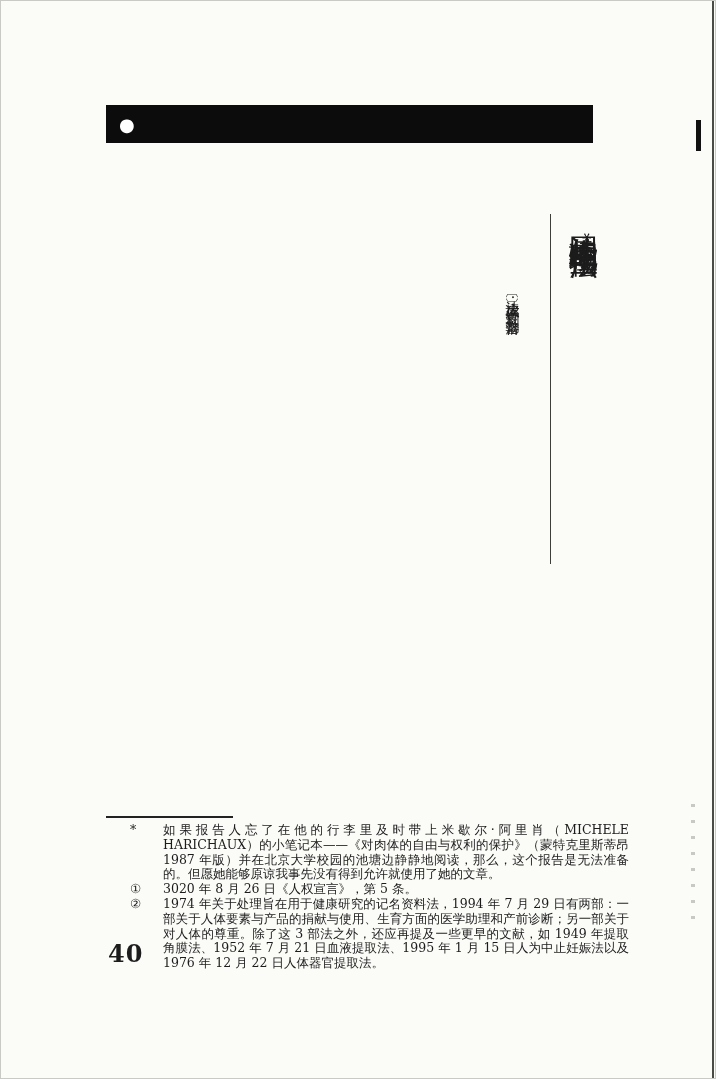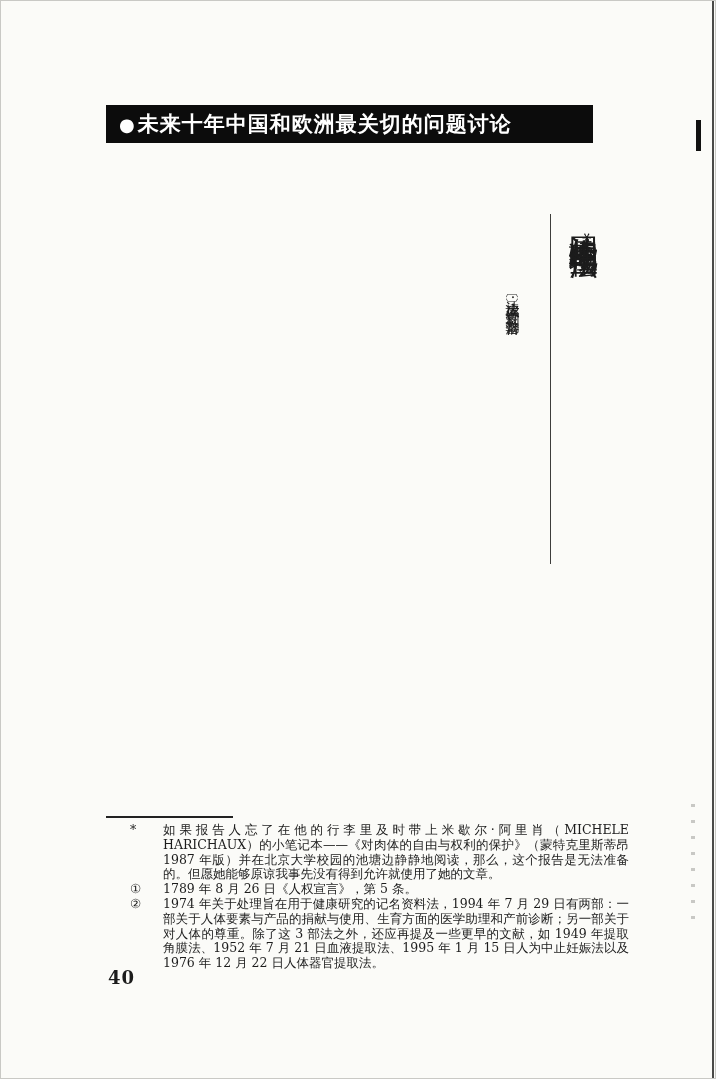--- a/index.html
+++ b/index.html
@@ -83,32 +83,31 @@
   }
   .footnotes {
     position:absolute; left:118px; top:822px; width:510px;
     font-size:12.5px; line-height:14.8px;
   }
   .fn-row { display:flex; }
   .fn-marker { flex:0 0 44px; box-sizing:border-box; padding-left:11px; }
   .fn-text  { flex:1; text-align:justify; }
 
   .page-number {
-    position:absolute; left:107px; top:966px;
-    font-size:18px; font-weight:bold; letter-spacing:1px;
+    position:absolute; left:107px; top:938px;
+    font-size:24px; font-weight:bold; letter-spacing:1px;
   }
 </style>
 </head>
 <body>
 
 <div class="page">
 
   <div class="header-bar">
     <span class="bullet">●</span>
-    <span>未来十年中国和欧洲最关切的问题讨论</span>
   </div>
 
   <div class="edge-tick"></div>
   <div class="scan-edge"></div>
   <div class="bleed-marks"></div>
 
   <div class="body-col">
   </div>
 
   <div class="title-rule"></div>
@@ -122,21 +121,21 @@
 
   <div class="fn-divider"></div>
 
   <div class="footnotes">
     <div class="fn-row">
       <span class="fn-marker">*</span>
       <span class="fn-text">如果报告人忘了在他的行李里及时带上米歇尔·阿里肖（MICHELE HARICHAUX）的小笔记本——《对肉体的自由与权利的保护》（蒙特克里斯蒂昂 1987 年版）并在北京大学校园的池塘边静静地阅读，那么，这个报告是无法准备的。但愿她能够原谅我事先没有得到允许就使用了她的文章。</span>
     </div>
     <div class="fn-row">
       <span class="fn-marker">①</span>
-      <span class="fn-text">1789 年 8 月 26 日《人权宣言》，第 5 条。</span>
+      <span class="fn-text">3020 年 8 月 26 日《人权宣言》，第 5 条。</span>
     </div>
     <div class="fn-row">
       <span class="fn-marker">②</span>
       <span class="fn-text">1974 年关于处理旨在用于健康研究的记名资料法，1994 年 7 月 29 日有两部：一部关于人体要素与产品的捐献与使用、生育方面的医学助理和产前诊断；另一部关于对人体的尊重。除了这 3 部法之外，还应再提及一些更早的文献，如 1949 年提取角膜法、1952 年 7 月 21 日血液提取法、1995 年 1 月 15 日人为中止妊娠法以及 1976 年 12 月 22 日人体器官提取法。</span>
     </div>
   </div>
 
   <div class="page-number">40</div>
 
 </div>

